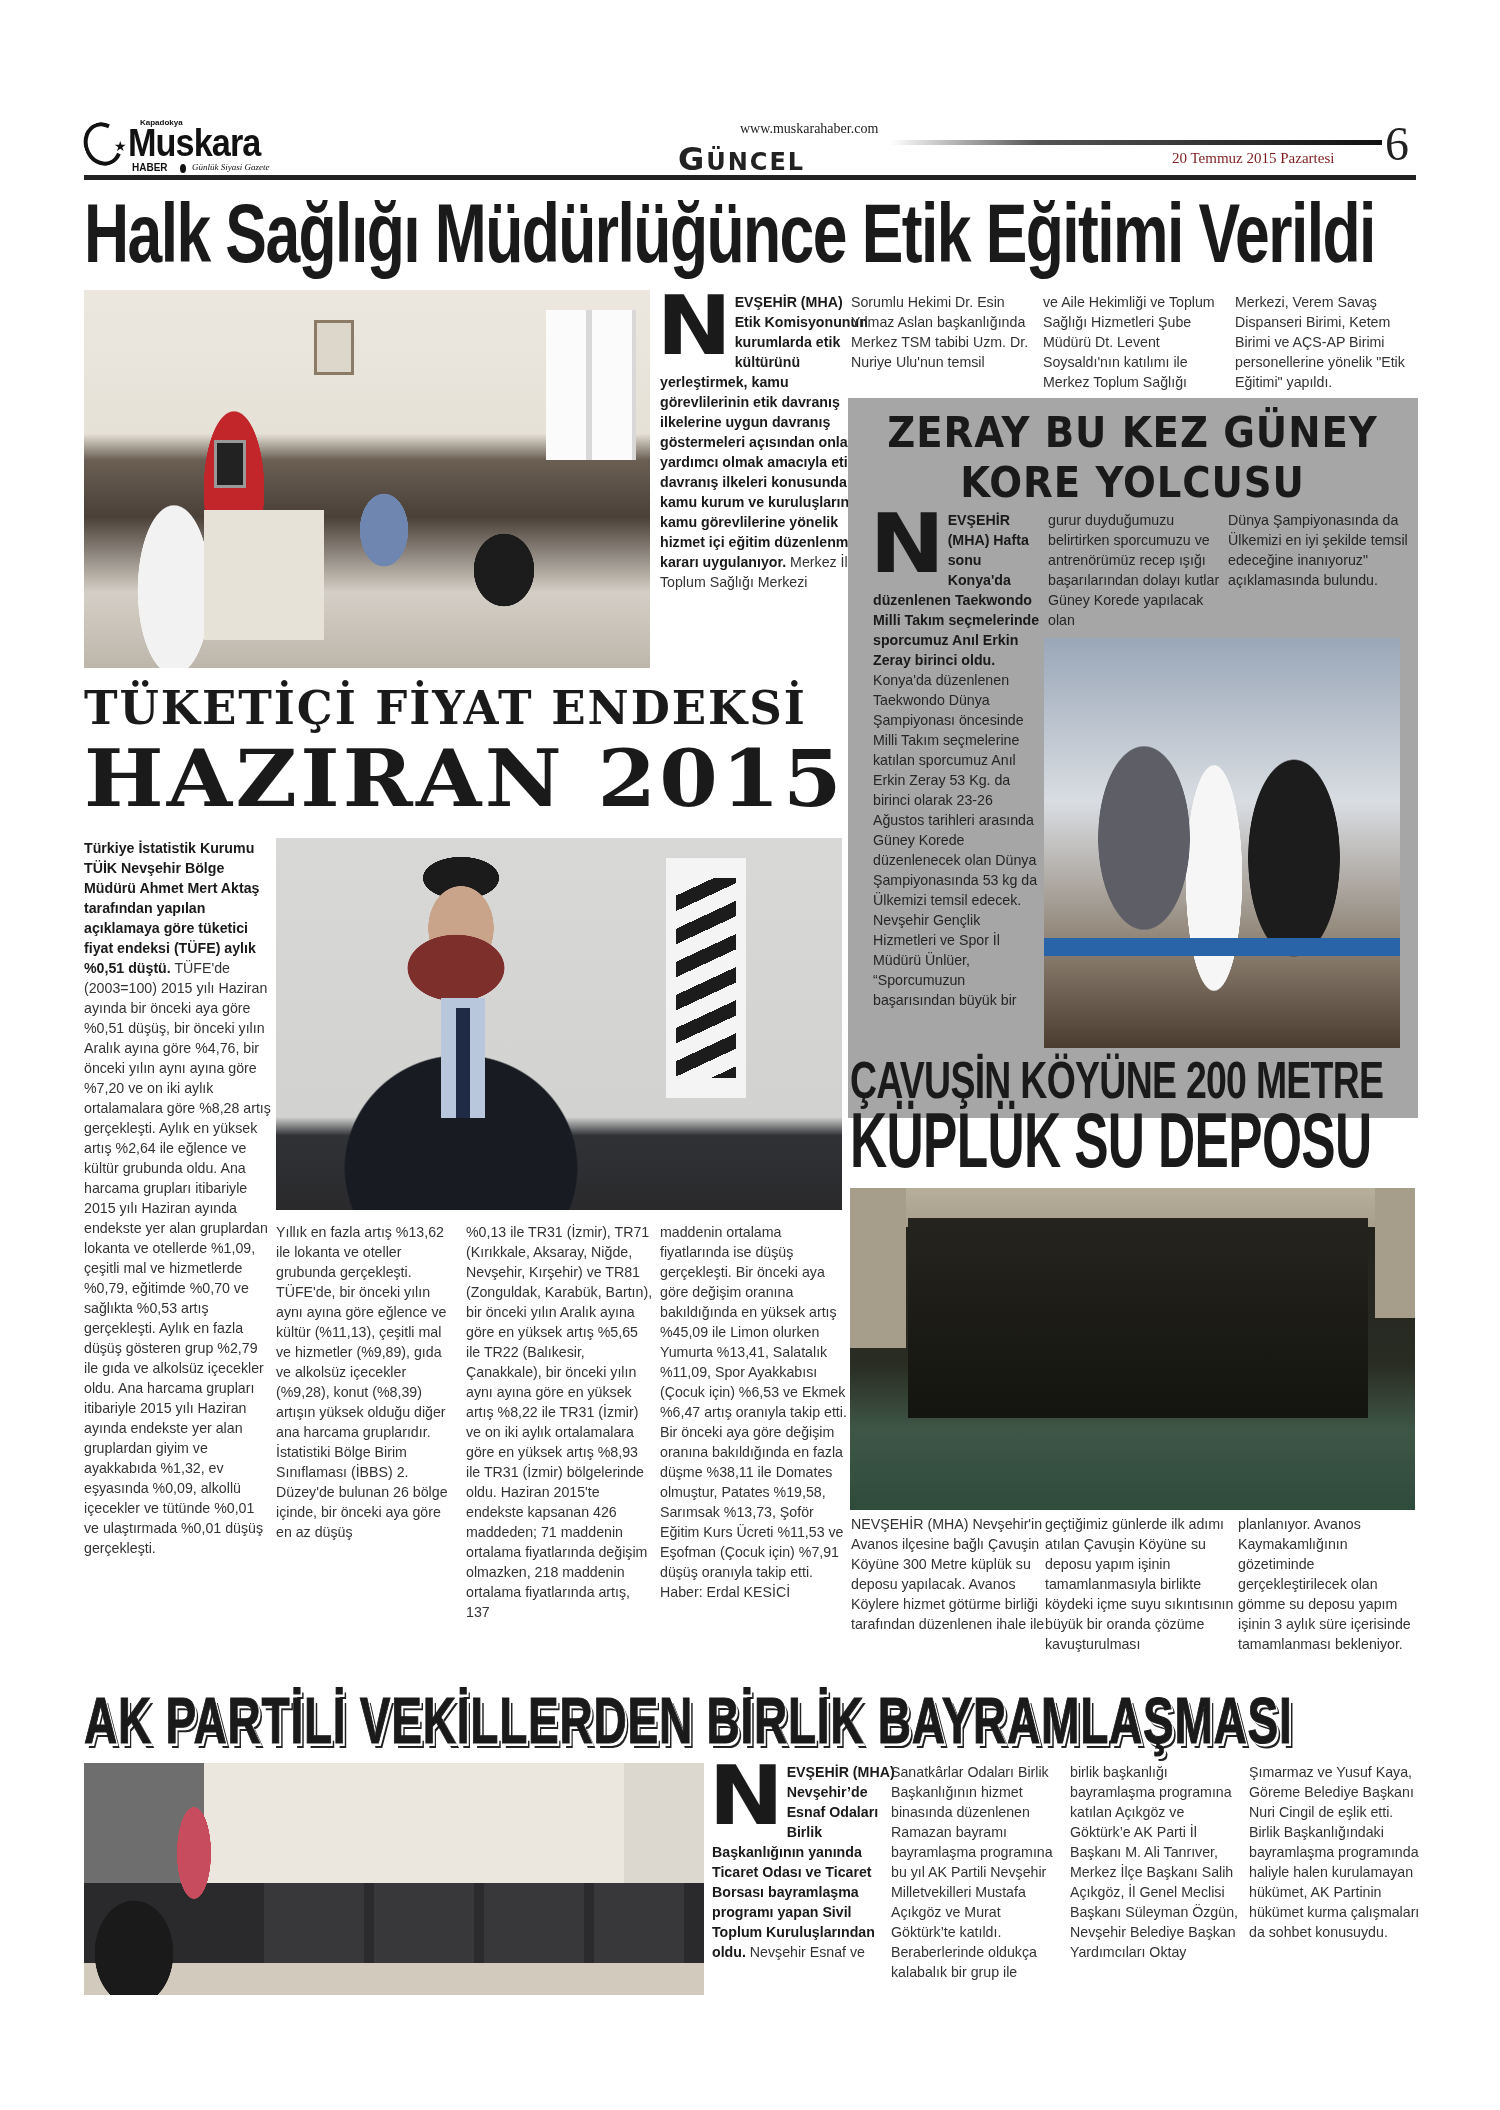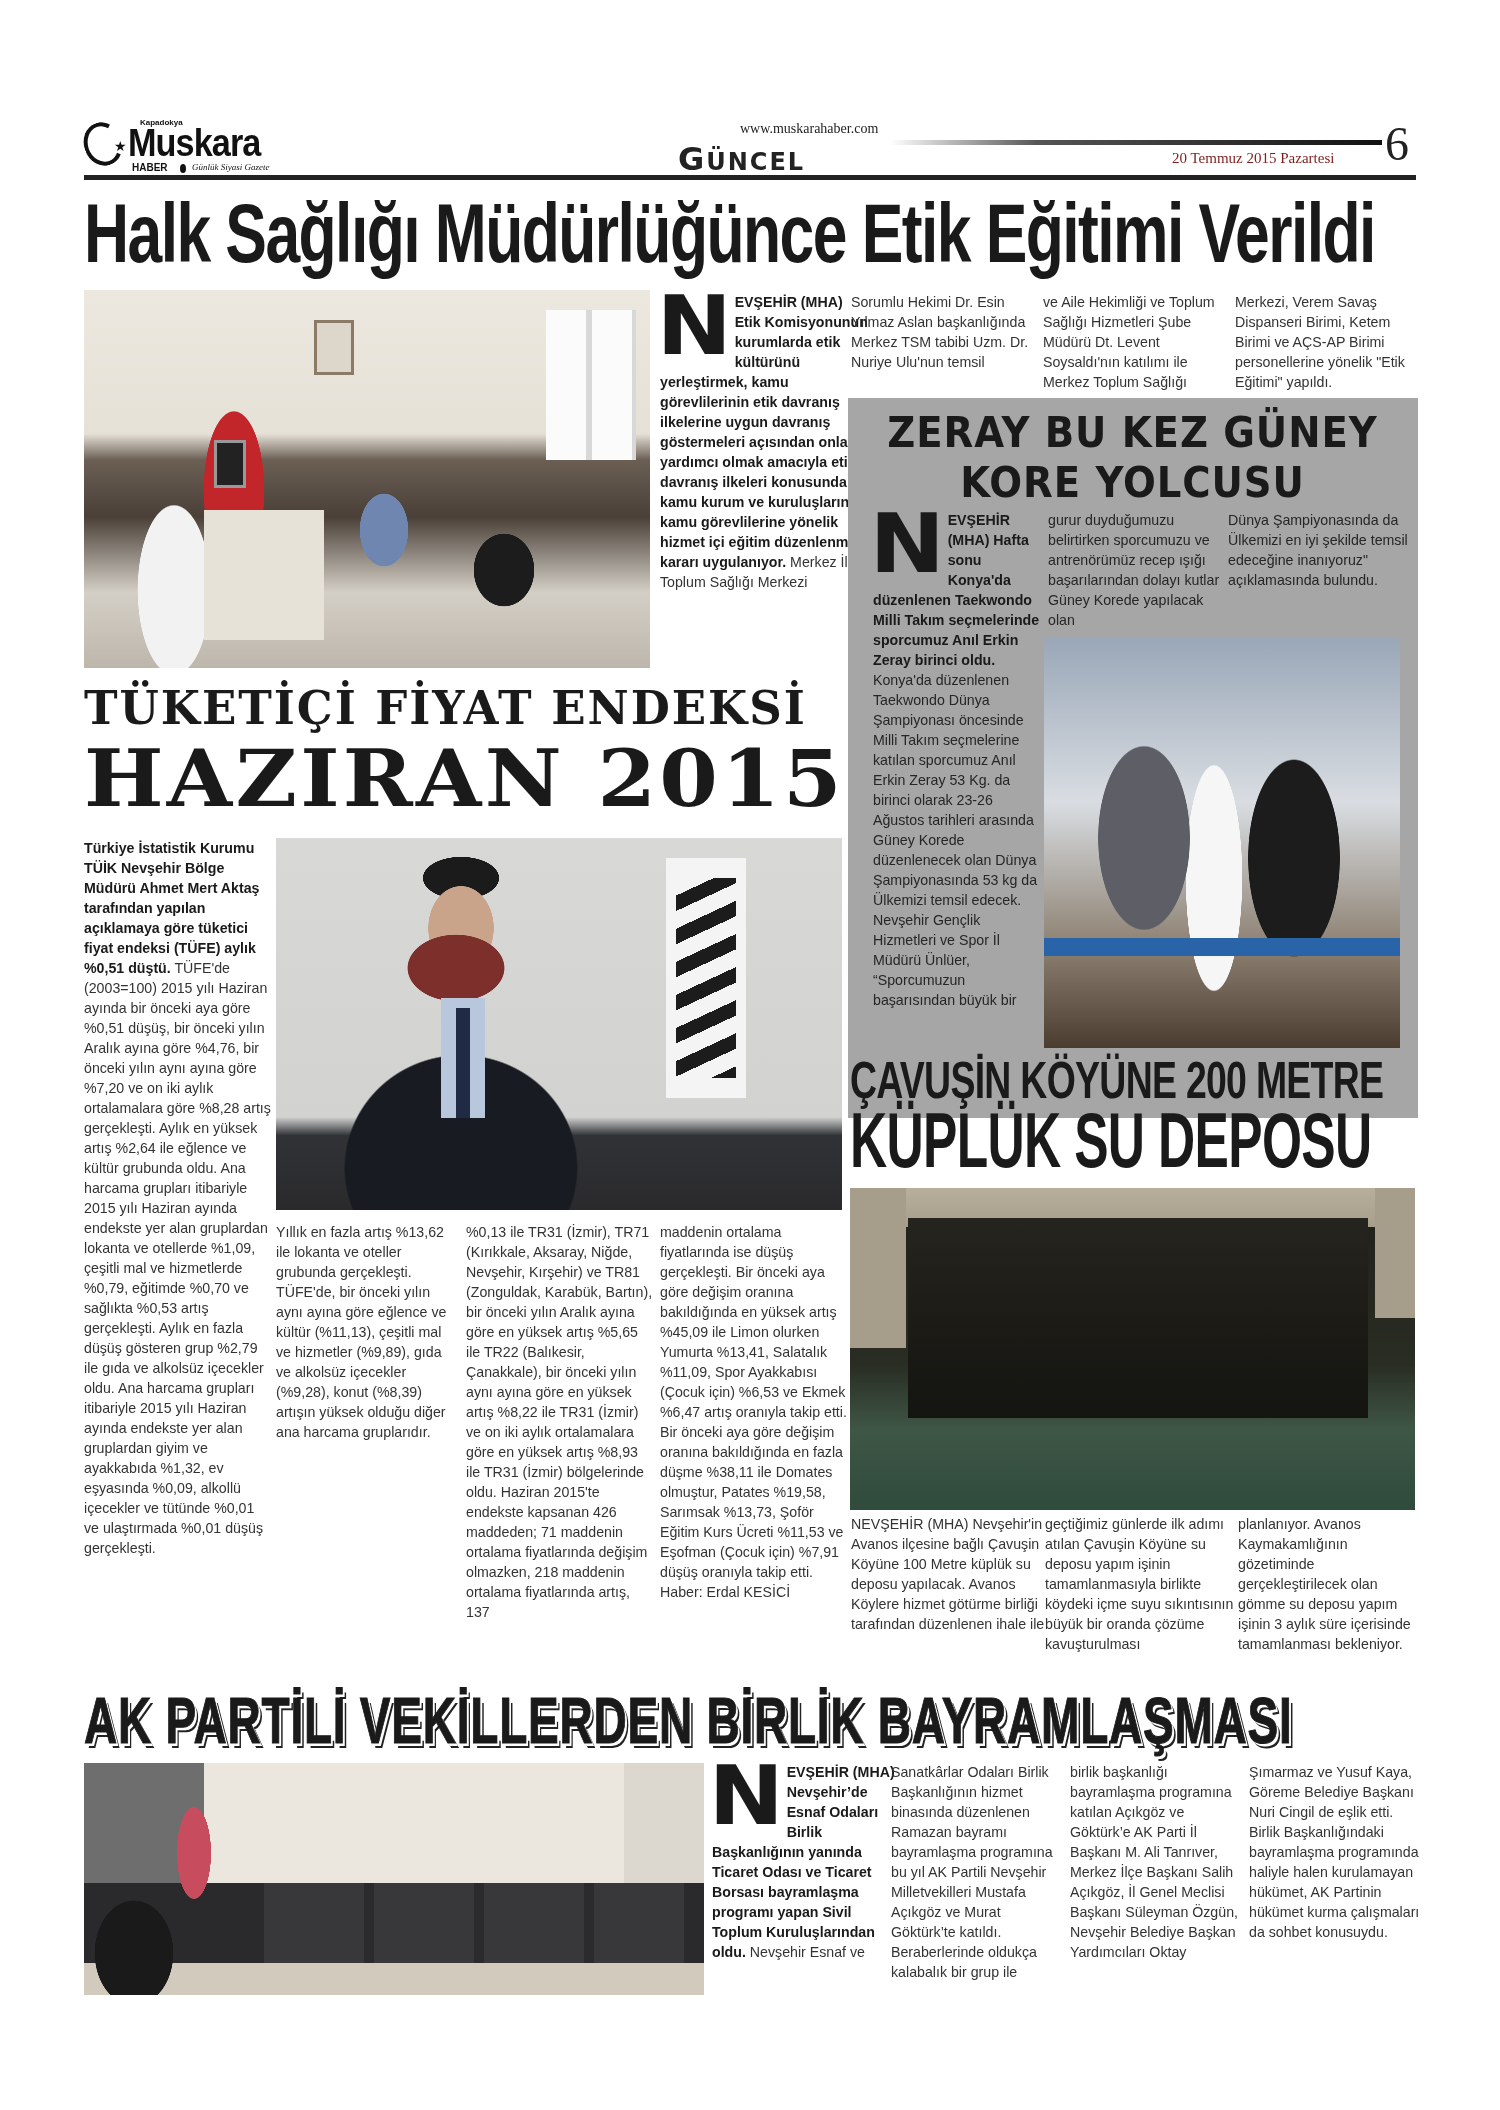--- a/index.html
+++ b/index.html
@@ -161,34 +161,35 @@
 </div>
 
 <div class="abs photo photo2">
   <div class="flag"></div>
   <div class="shirt"></div>
   <div class="tie"></div>
 </div>
 
 <div class="abs col" style="left:276px; top:1222px; width:180px;">
   <span>Yıllık en fazla artış %13,62 ile lokanta ve oteller grubunda gerçekleşti. TÜFE'de, bir önceki yılın aynı ayına göre eğlence ve kültür (%11,13), çeşitli mal ve hizmetler (%9,89), gıda ve alkolsüz içecekler (%9,28), konut (%8,39) artışın yüksek olduğu diğer ana harcama gruplarıdır.</span>
+  <span>İstatistiki Bölge Birim Sınıflaması (İBBS) 2. Düzey'de bulunan 26 bölge içinde, bir önceki aya göre en az düşüş</span>
 </div>
 <div class="abs col" style="left:466px; top:1222px; width:190px;">%0,13 ile TR31 (İzmir), TR71 (Kırıkkale, Aksaray, Niğde, Nevşehir, Kırşehir) ve TR81 (Zonguldak, Karabük, Bartın), bir önceki yılın Aralık ayına göre en yüksek artış %5,65 ile TR22 (Balıkesir, Çanakkale), bir önceki yılın aynı ayına göre en yüksek artış %8,22 ile TR31 (İzmir) ve on iki aylık ortalamalara göre en yüksek artış %8,93 ile TR31 (İzmir) bölgelerinde oldu. Haziran 2015'te endekste kapsanan 426 maddeden; 71 maddenin ortalama fiyatlarında değişim olmazken, 218 maddenin ortalama fiyatlarında artış, 137</div>
 <div class="abs col" style="left:660px; top:1222px; width:192px;">maddenin ortalama fiyatlarında ise düşüş gerçekleşti. Bir önceki aya göre değişim oranına bakıldığında en yüksek artış %45,09 ile Limon olurken Yumurta %13,41, Salatalık %11,09, Spor Ayakkabısı (Çocuk için) %6,53 ve Ekmek %6,47 artış oranıyla takip etti. Bir önceki aya göre değişim oranına bakıldığında en fazla düşme %38,11 ile Domates olmuştur, Patates %19,58, Sarımsak %13,73, Şoför Eğitim Kurs Ücreti %11,53 ve Eşofman (Çocuk için) %7,91 düşüş oranıyla takip etti. Haber: Erdal KESİCİ</div>
 
 <div class="abs hl-condensed hl4a">ÇAVUŞİN KÖYÜNE 200 METRE</div>
 <div class="abs hl-condensed hl4b">KÜPLÜK SU DEPOSU</div>
 
 <div class="abs photo photo4">
   <div class="wall-l"></div>
   <div class="wall-r"></div>
   <div class="opening"></div>
 </div>
 
-<div class="abs col" style="left:851px; top:1514px; width:195px;">NEVŞEHİR (MHA) Nevşehir'in Avanos ilçesine bağlı Çavuşin Köyüne 100 Metre küplük su deposu yapılacak. Avanos Köylere hizmet götürme birliği tarafından düzenlenen ihale ile</div>
+<div class="abs col" style="left:851px; top:1514px; width:195px;">NEVŞEHİR (MHA) Nevşehir'in Avanos ilçesine bağlı Çavuşin Köyüne 300 Metre küplük su deposu yapılacak. Avanos Köylere hizmet götürme birliği tarafından düzenlenen ihale ile</div>
 <div class="abs col" style="left:1045px; top:1514px; width:195px;">geçtiğimiz günlerde ilk adımı atılan Çavuşin Köyüne su deposu yapım işinin tamamlanmasıyla birlikte köydeki içme suyu sıkıntısının büyük bir oranda çözüme kavuşturulması</div>
 <div class="abs col" style="left:1238px; top:1514px; width:185px;">planlanıyor. Avanos Kaymakamlığının gözetiminde gerçekleştirilecek olan gömme su deposu yapım işinin 3 aylık süre içerisinde tamamlanması bekleniyor.</div>
 
 <div class="abs hl-condensed hl5">AK PARTİLİ VEKİLLERDEN BİRLİK BAYRAMLAŞMASI</div>
 
 <div class="abs photo photo5">
   <div class="sofa"></div>
 </div>
 
 <div class="abs col" style="left:712px; top:1762px; width:185px;">

